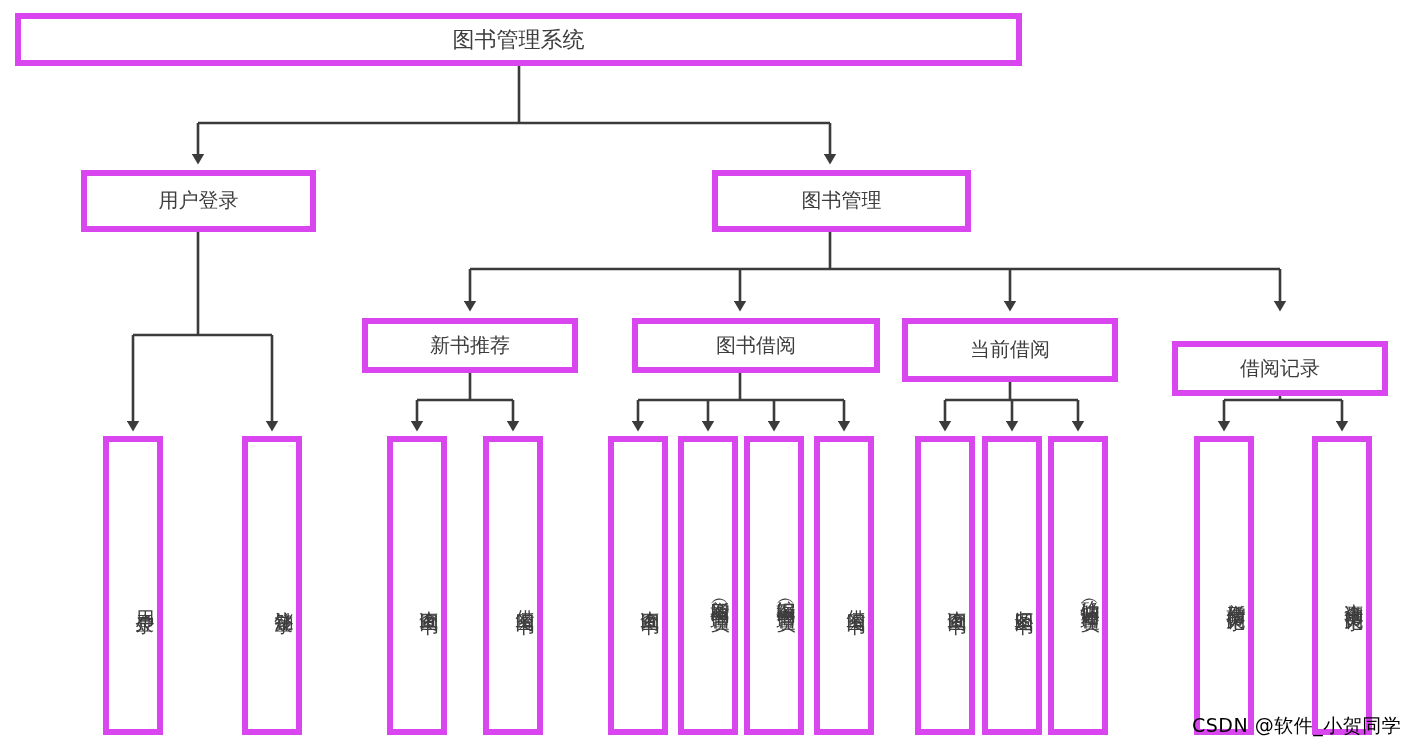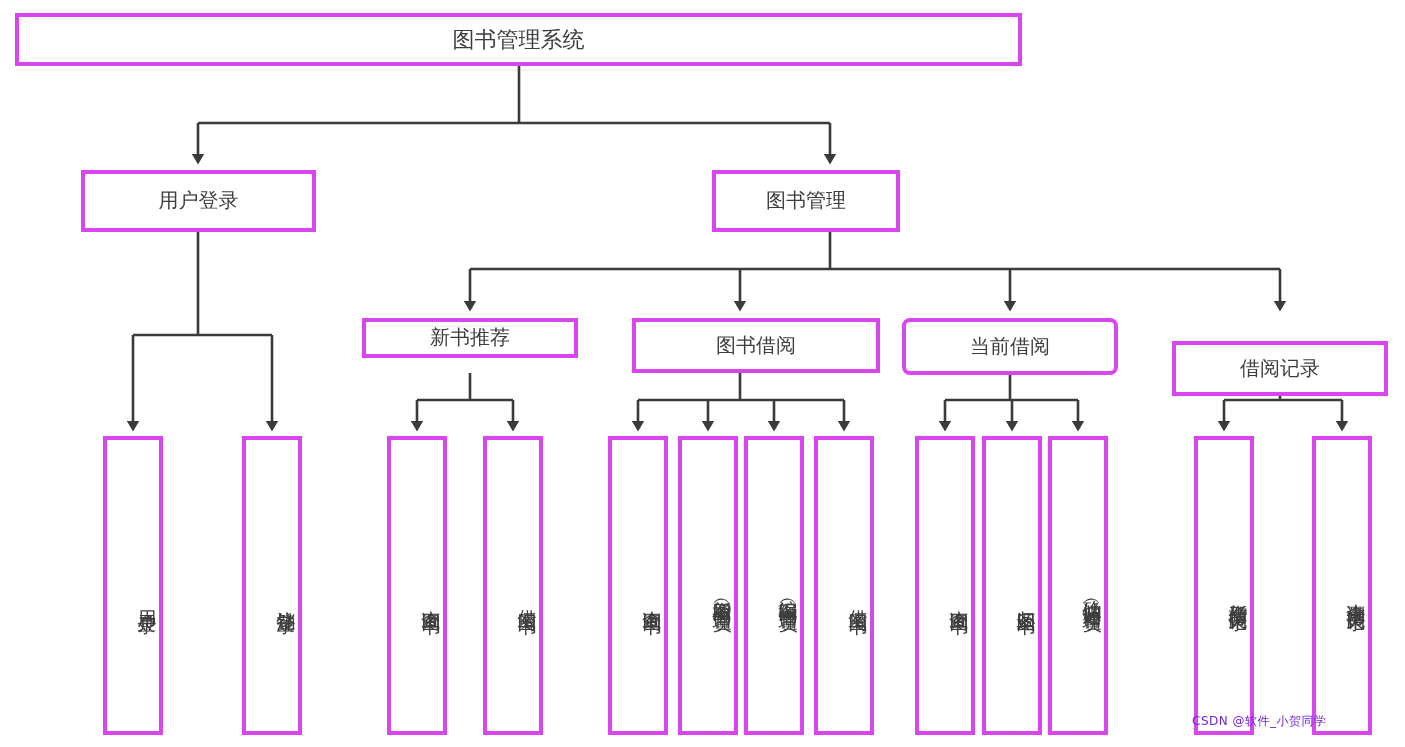--- a/index.html
+++ b/index.html
@@ -18,21 +18,21 @@
   svg#wires{
     position:absolute;
     left:0; top:0;
     width:1405px;
     height:747px;
     pointer-events:none;
   }
   .node{
     position:absolute;
     box-sizing:border-box;
-    border:4px solid #d946ef;
+    border:6px solid #d946ef;
     background:#ffffff;
     display:flex;
     align-items:center;
     justify-content:center;
     color:#3d3d3d;
     line-height:1.18;
     text-align:center;
   }
   .node.root{ font-size:22px; }
   .node.lvl2{ font-size:20px; }
@@ -43,22 +43,22 @@
     text-orientation:upright;
     align-items:flex-start;
     justify-content:center;
     padding-top:26px;
     letter-spacing:2px;
     white-space:nowrap;
   }
   .node.leaf.tall{ padding-top:16px; }
   .watermark{
     position:absolute;
-    font-size:12px;
-    color:#6d28d9;
+    font-size:19px;
+    color:#000000;
     white-space:nowrap;
     letter-spacing:0.5px;
   }
 </style>
 </head>
 <body>
 
 <div id="canvas">
 
   <svg id="wires" viewBox="0 0 1405 747" xmlns="http://www.w3.org/2000/svg">
@@ -113,31 +113,31 @@
     </g>
   </svg>
 
   <div class="node root" style="left:15px;top:13px;width:1007px;height:53px;">
     <span>图书管理系统</span>
   </div>
 
   <div class="node lvl2" style="left:81px;top:170px;width:235px;height:62px;">
     <span>用户登录</span>
   </div>
-  <div class="node lvl2" style="left:712px;top:170px;width:188px;height:62px;">
+  <div class="node lvl2" style="left:712px;top:170px;width:259px;height:62px;">
     <span>图书管理</span>
   </div>
 
-  <div class="node lvl3" style="left:362px;top:318px;width:216px;height:40px;text-align:center;">
+  <div class="node lvl3" style="left:362px;top:318px;width:216px;height:55px;text-align:center;">
     <span>新书推荐</span>
   </div>
   <div class="node lvl3" style="left:632px;top:318px;width:248px;height:55px;">
     <span>图书借阅</span>
   </div>
-  <div class="node lvl3" style="left:902px;top:318px;width:216px;height:57px;border-radius:8px;">
+  <div class="node lvl3" style="left:902px;top:318px;width:216px;height:64px;">
     <span>当前借阅</span>
   </div>
   <div class="node lvl3" style="left:1172px;top:318px;width:216px;height:55px;margin-top:23px;">
     <span>借阅记录</span>
   </div>
 
   <div class="node leaf" style="left:103px;top:436px;width:60px;height:299px;">
     <span>用户登录</span>
   </div>
   <div class="node leaf" style="left:242px;top:436px;width:60px;height:299px;">

